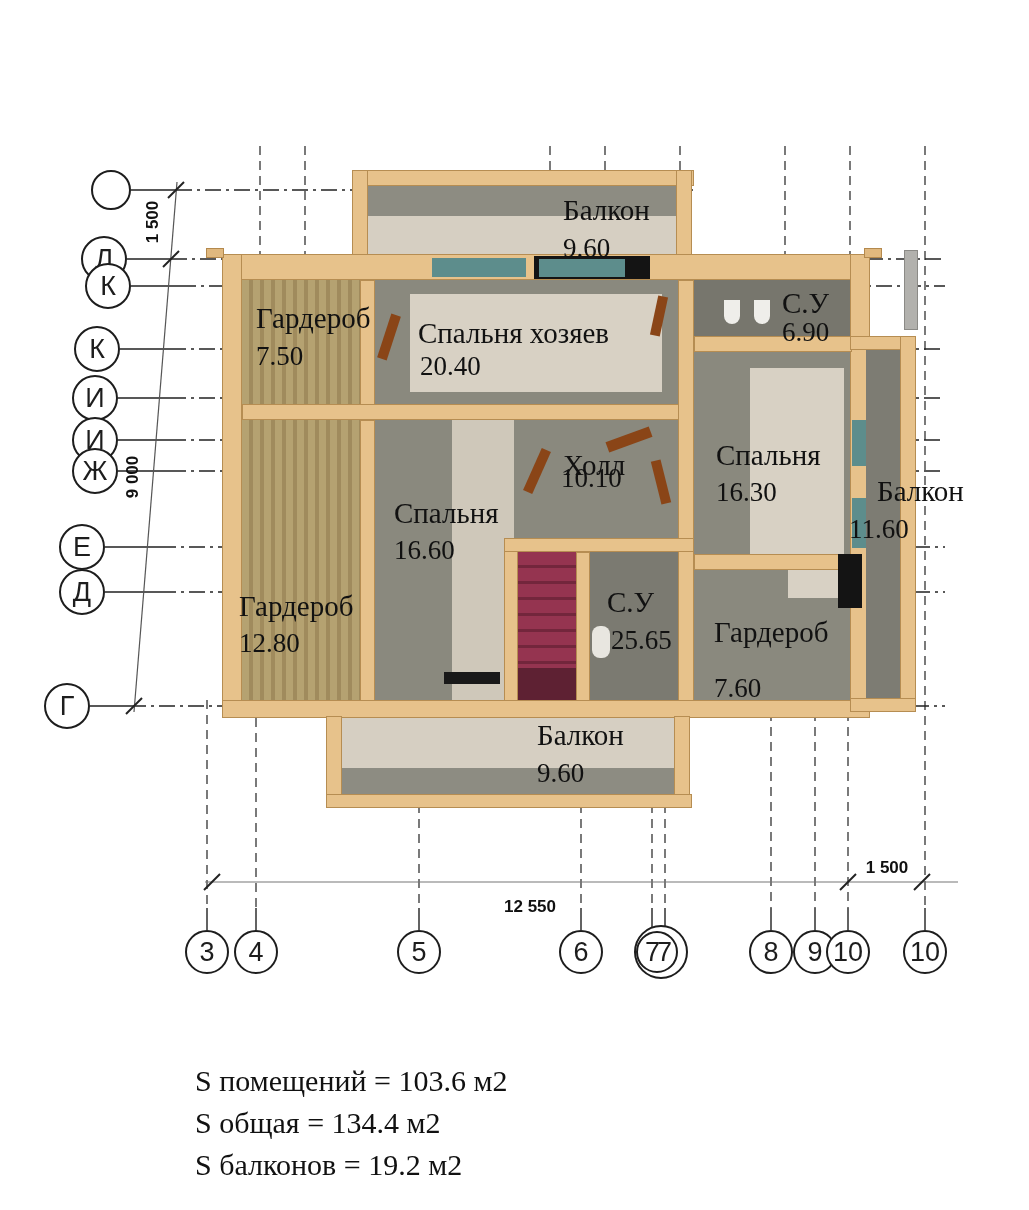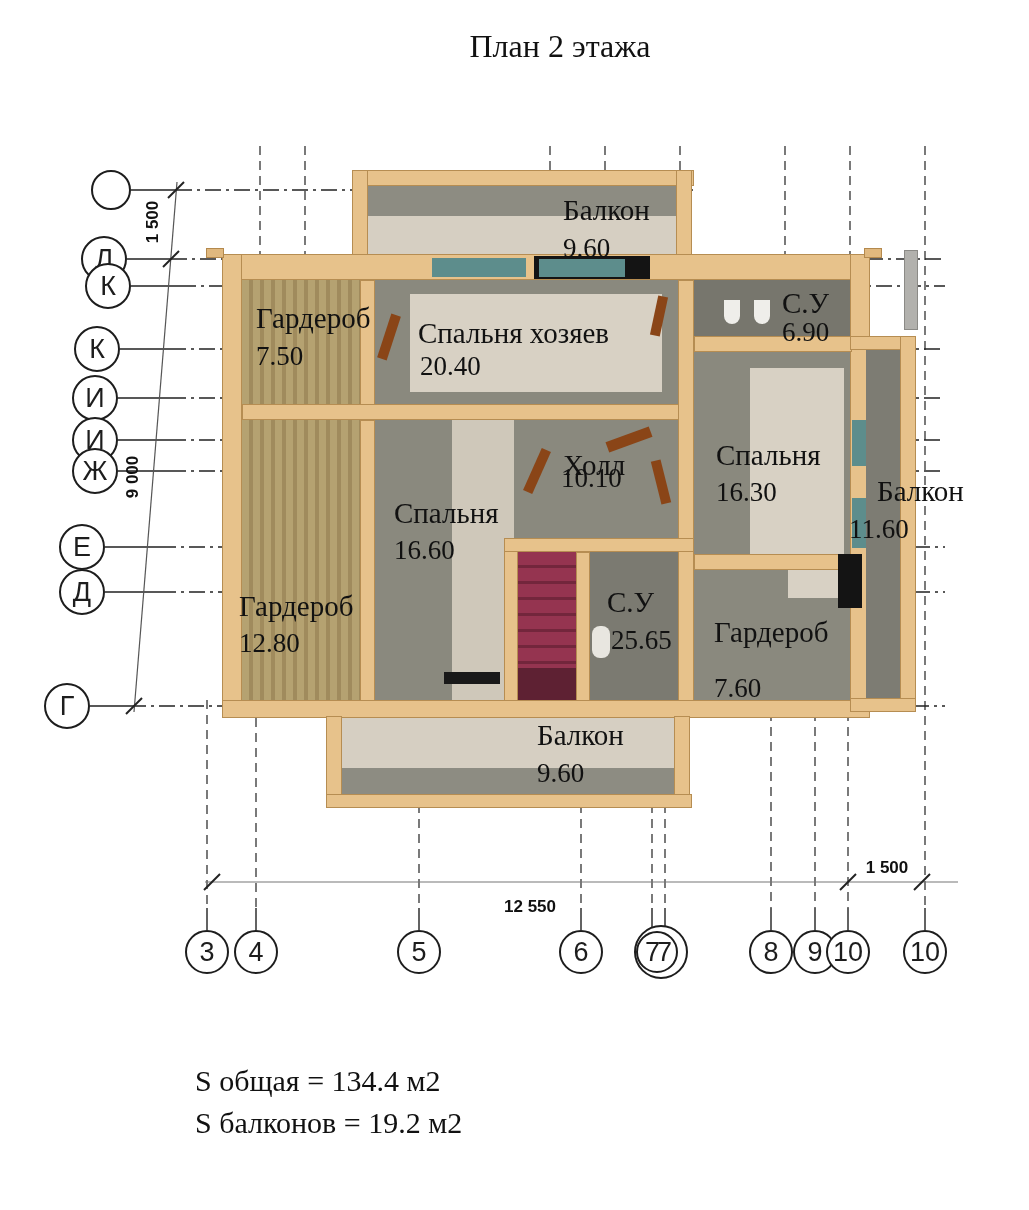--- a/index.html
+++ b/index.html
@@ -25,21 +25,20 @@
        color:#111;text-align:center;white-space:nowrap;}
   .title{position:absolute;left:90px;top:28px;width:940px;text-align:center;font-size:32px;}
   .sum{position:absolute;left:195px;top:1060px;font-size:30px;line-height:42px;}
   svg{position:absolute;left:0;top:0;}
 </style>
 </head>
 <body>
 
 <div id="stage">
 
-  <div class="title">План 2 этажа</div>
 
   <svg width="1029" height="1210">
     <g stroke="#222" stroke-width="1.4">
       <path d="M131 190 H176 M127 259 H171 M131 286 H180 M120 349 H170 M118 398 H170 M118 440 H170 M118 471 H170 M105 547 H160 M105 592 H160 M90 706 H130"></path>
       <path d="M207 930 V908 M256 930 V908 M419 930 V908 M581 930 V908 M652 930 V908 M665 930 V908 M771 930 V908 M815 930 V908 M848 930 V908 M925 930 V908"></path>
     </g>
     <g stroke="#222" stroke-width="1.3" stroke-dasharray="16 5 3 5">
       <path d="M176 190 H695"></path>
         <path d="M171 259 H945"></path>
         <path d="M180 286 H945"></path>
@@ -220,17 +219,18 @@
       <span>9</span>
     </div>
   <div class="circ" style="left:826px;top:930px;width:44px;height:44px;">
       <span>10</span>
     </div>
   <div class="circ" style="left:903px;top:930px;width:44px;height:44px;">
       <span>10</span>
     </div>
 
   <div class="sum">
+    <div>S помещений = 103.6 м2</div>
     <div>S общая = 134.4 м2</div>
     <div>S балконов = 19.2 м2</div>
   </div>
 
 </div>
 
 </body></html>

